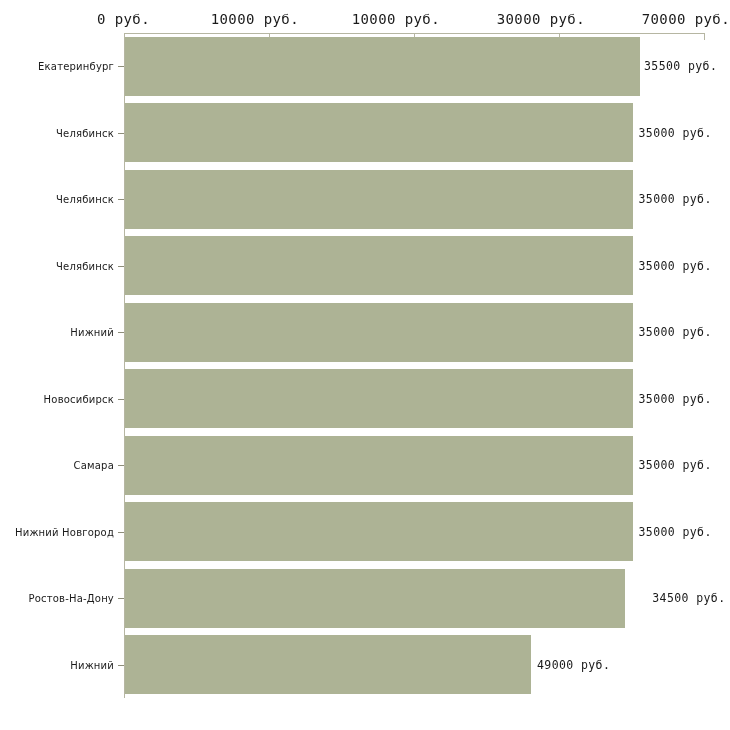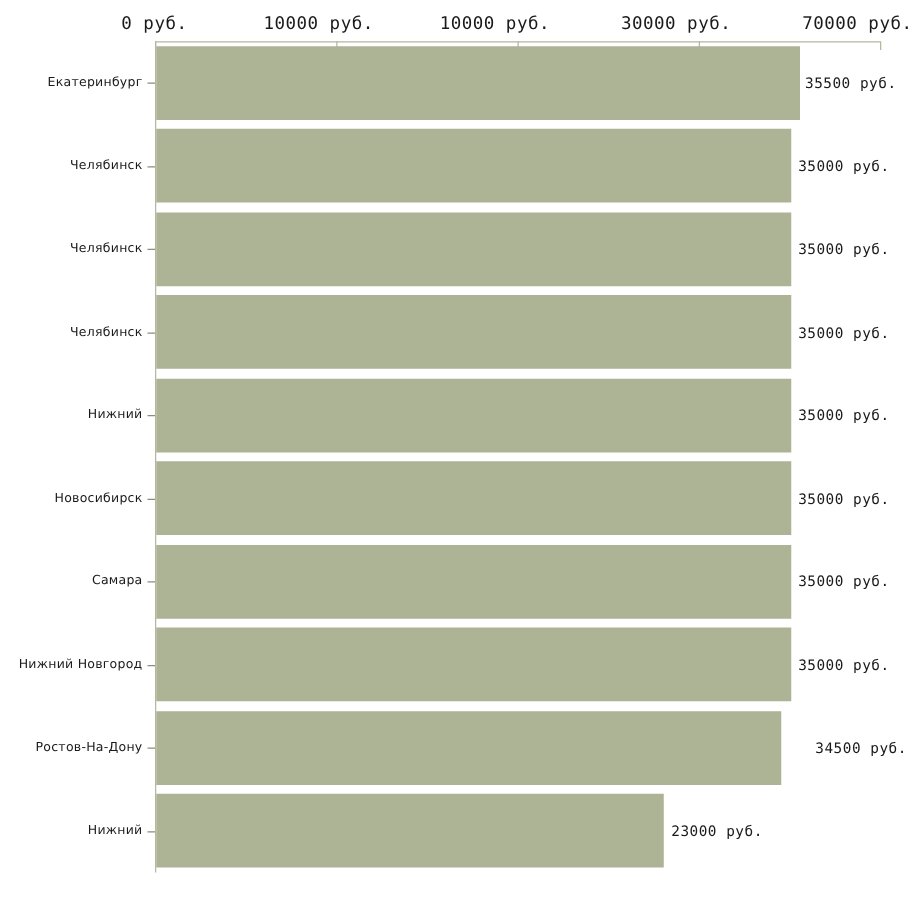--- a/index.html
+++ b/index.html
@@ -173,16 +173,16 @@
       <div class="bar-value" style="left: 638.5px; top: 332.25px;">35000 руб.</div>
       <div class="bar" style="top: 369.25px; height: 59px; width: 507.5px; background: rgb(173, 179, 149);"></div>
       <div class="bar-value" style="left: 638.5px; top: 398.75px;">35000 руб.</div>
       <div class="bar" style="top: 435.75px; height: 59px; width: 507.5px; background: rgb(173, 179, 149);"></div>
       <div class="bar-value" style="left: 638.5px; top: 465.25px;">35000 руб.</div>
       <div class="bar" style="top: 502.25px; height: 59px; width: 507.5px; background: rgb(173, 179, 149);"></div>
       <div class="bar-value" style="left: 638.5px; top: 531.75px;">35000 руб.</div>
       <div class="bar" style="top: 568.75px; height: 59px; width: 500.25px; background: rgb(173, 179, 149);"></div>
       <div class="bar-value" style="left: 631.25px; top: 598.25px; margin-left: 21px;">34500 руб.</div>
       <div class="bar" style="top: 635.25px; height: 59px; width: 406px; background: rgb(173, 179, 149);"></div>
-      <div class="bar-value" style="left: 537px; top: 664.75px;">23000 руб.</div>
+      <div class="bar-value" style="left: 537px; top: 664.75px;">49000 руб.</div>
     </div>
 
 </div>
 
 </body></html>

